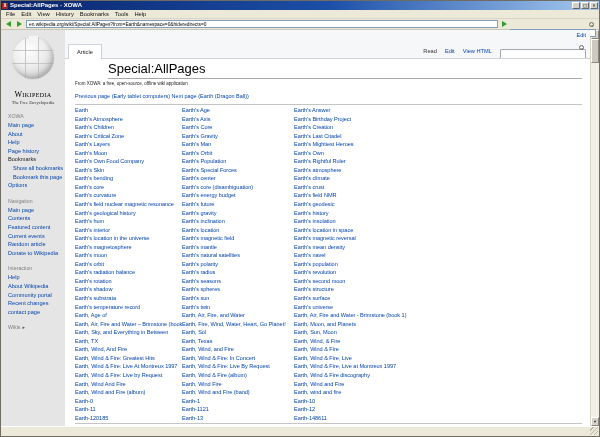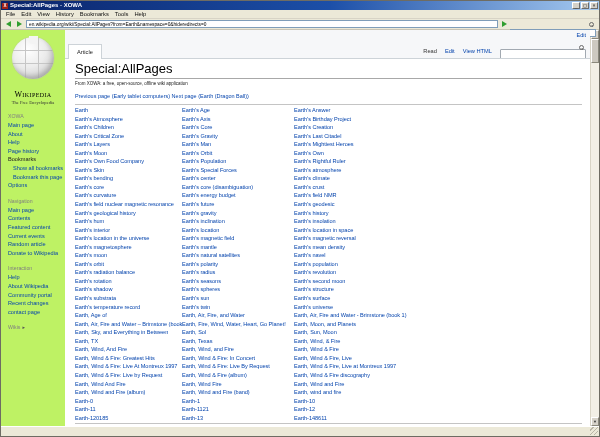--- a/index.html
+++ b/index.html
@@ -45,21 +45,21 @@
   .mag { position:absolute; right:2px; top:1.5px; width:5px; height:5px; }
   .mag::before { content:""; position:absolute; left:0; top:0; width:3px; height:3px;
                  border:0.8px solid #6a6a6a; border-radius:50%; }
   .mag::after  { content:""; position:absolute; left:3.4px; top:3.4px; width:2.2px; height:0.9px;
                  background:#6a6a6a; transform:rotate(45deg); transform-origin:0 0; }
 
   
   .main { flex:1; display:flex; min-height:0; background:#fff; }
 
   
-  .sidebar { flex:0 0 64px; background:#bef264; padding-top:5px; overflow:hidden; }
+  .sidebar { flex:0 0 64px; background:#e5e5e5; padding-top:5px; overflow:hidden; }
   .globe { width:42px; height:42px; border-radius:50%; margin:2px auto 0;
            background:
              linear-gradient(to bottom, transparent 31%, #c6c6c6 31%, #c6c6c6 33%, transparent 33%, transparent 63%, #c6c6c6 63%, #c6c6c6 65%, transparent 65%),
              linear-gradient(to right, transparent 31%, #c6c6c6 31%, #c6c6c6 33%, transparent 33%, transparent 63%, #c6c6c6 63%, #c6c6c6 65%, transparent 65%),
              radial-gradient(circle at 38% 30%, #ffffff, #ececec 45%, #d2d2d2 75%, #bdbdbd);
            box-shadow: inset -2px -3px 4px rgba(0,0,0,.18), 0 0 1px #aaa; position:relative; }
   .globe::after { content:""; position:absolute; top:-1px; left:17px; width:9px; height:8px;
                   background:#f4f4f4; border-radius:0 0 3px 3px; }
   .wordmark { margin-top:11px; text-align:center; font-family:"Liberation Serif","DejaVu Serif",serif;
               font-size:8px; letter-spacing:.4px; color:#000; font-variant:small-caps; }
@@ -88,21 +88,21 @@
   .pgtab-link { color:#0645ad; }
   .content-searchwrap { position:relative; width:86px; align-self:center; margin-left:4px; }
   .content-search { width:86px; height:11px; border:1px solid #a2a9b1; border-radius:1px;
                     background:#fff; font-size:5.5px; padding:0 11px 0 3px; }
   .content-searchwrap .mag { top:3px; }
 
   
   .content { flex:1; background:#fff; border-top:1px solid #cdd3d8; padding:3px 8px 0 10px;
              overflow:hidden; position:relative; z-index:1; }
   .h1 { font-size:13px; line-height:14px; font-weight:normal; color:#000;
-        padding-bottom:2px; border-bottom:1px solid #a8a8a8; }
+        padding-bottom:2px; border-bottom:1px solid #a8a8a8;margin-left:33px; }
   .subtitle { font-size:4.5px; color:#222; margin-top:2px; line-height:6px; }
   .navline { margin-top:6px; font-size:5.5px; line-height:7px; }
   .navline a { color:#0645ad; }
   .listwrap { margin-top:4px; border-top:1px solid #c4c4c4; border-bottom:1px solid #c4c4c4;
               padding:1px 0; display:flex; }
   .col { overflow:hidden; }
   .col1 { flex:0 0 107px; } .col2 { flex:0 0 112px; } .col3 { flex:1; }
   .pg-link { display:block; font-size:5.6px; line-height:8.55px; letter-spacing:-0.05px;
              color:#0645ad; white-space:nowrap; }
 

